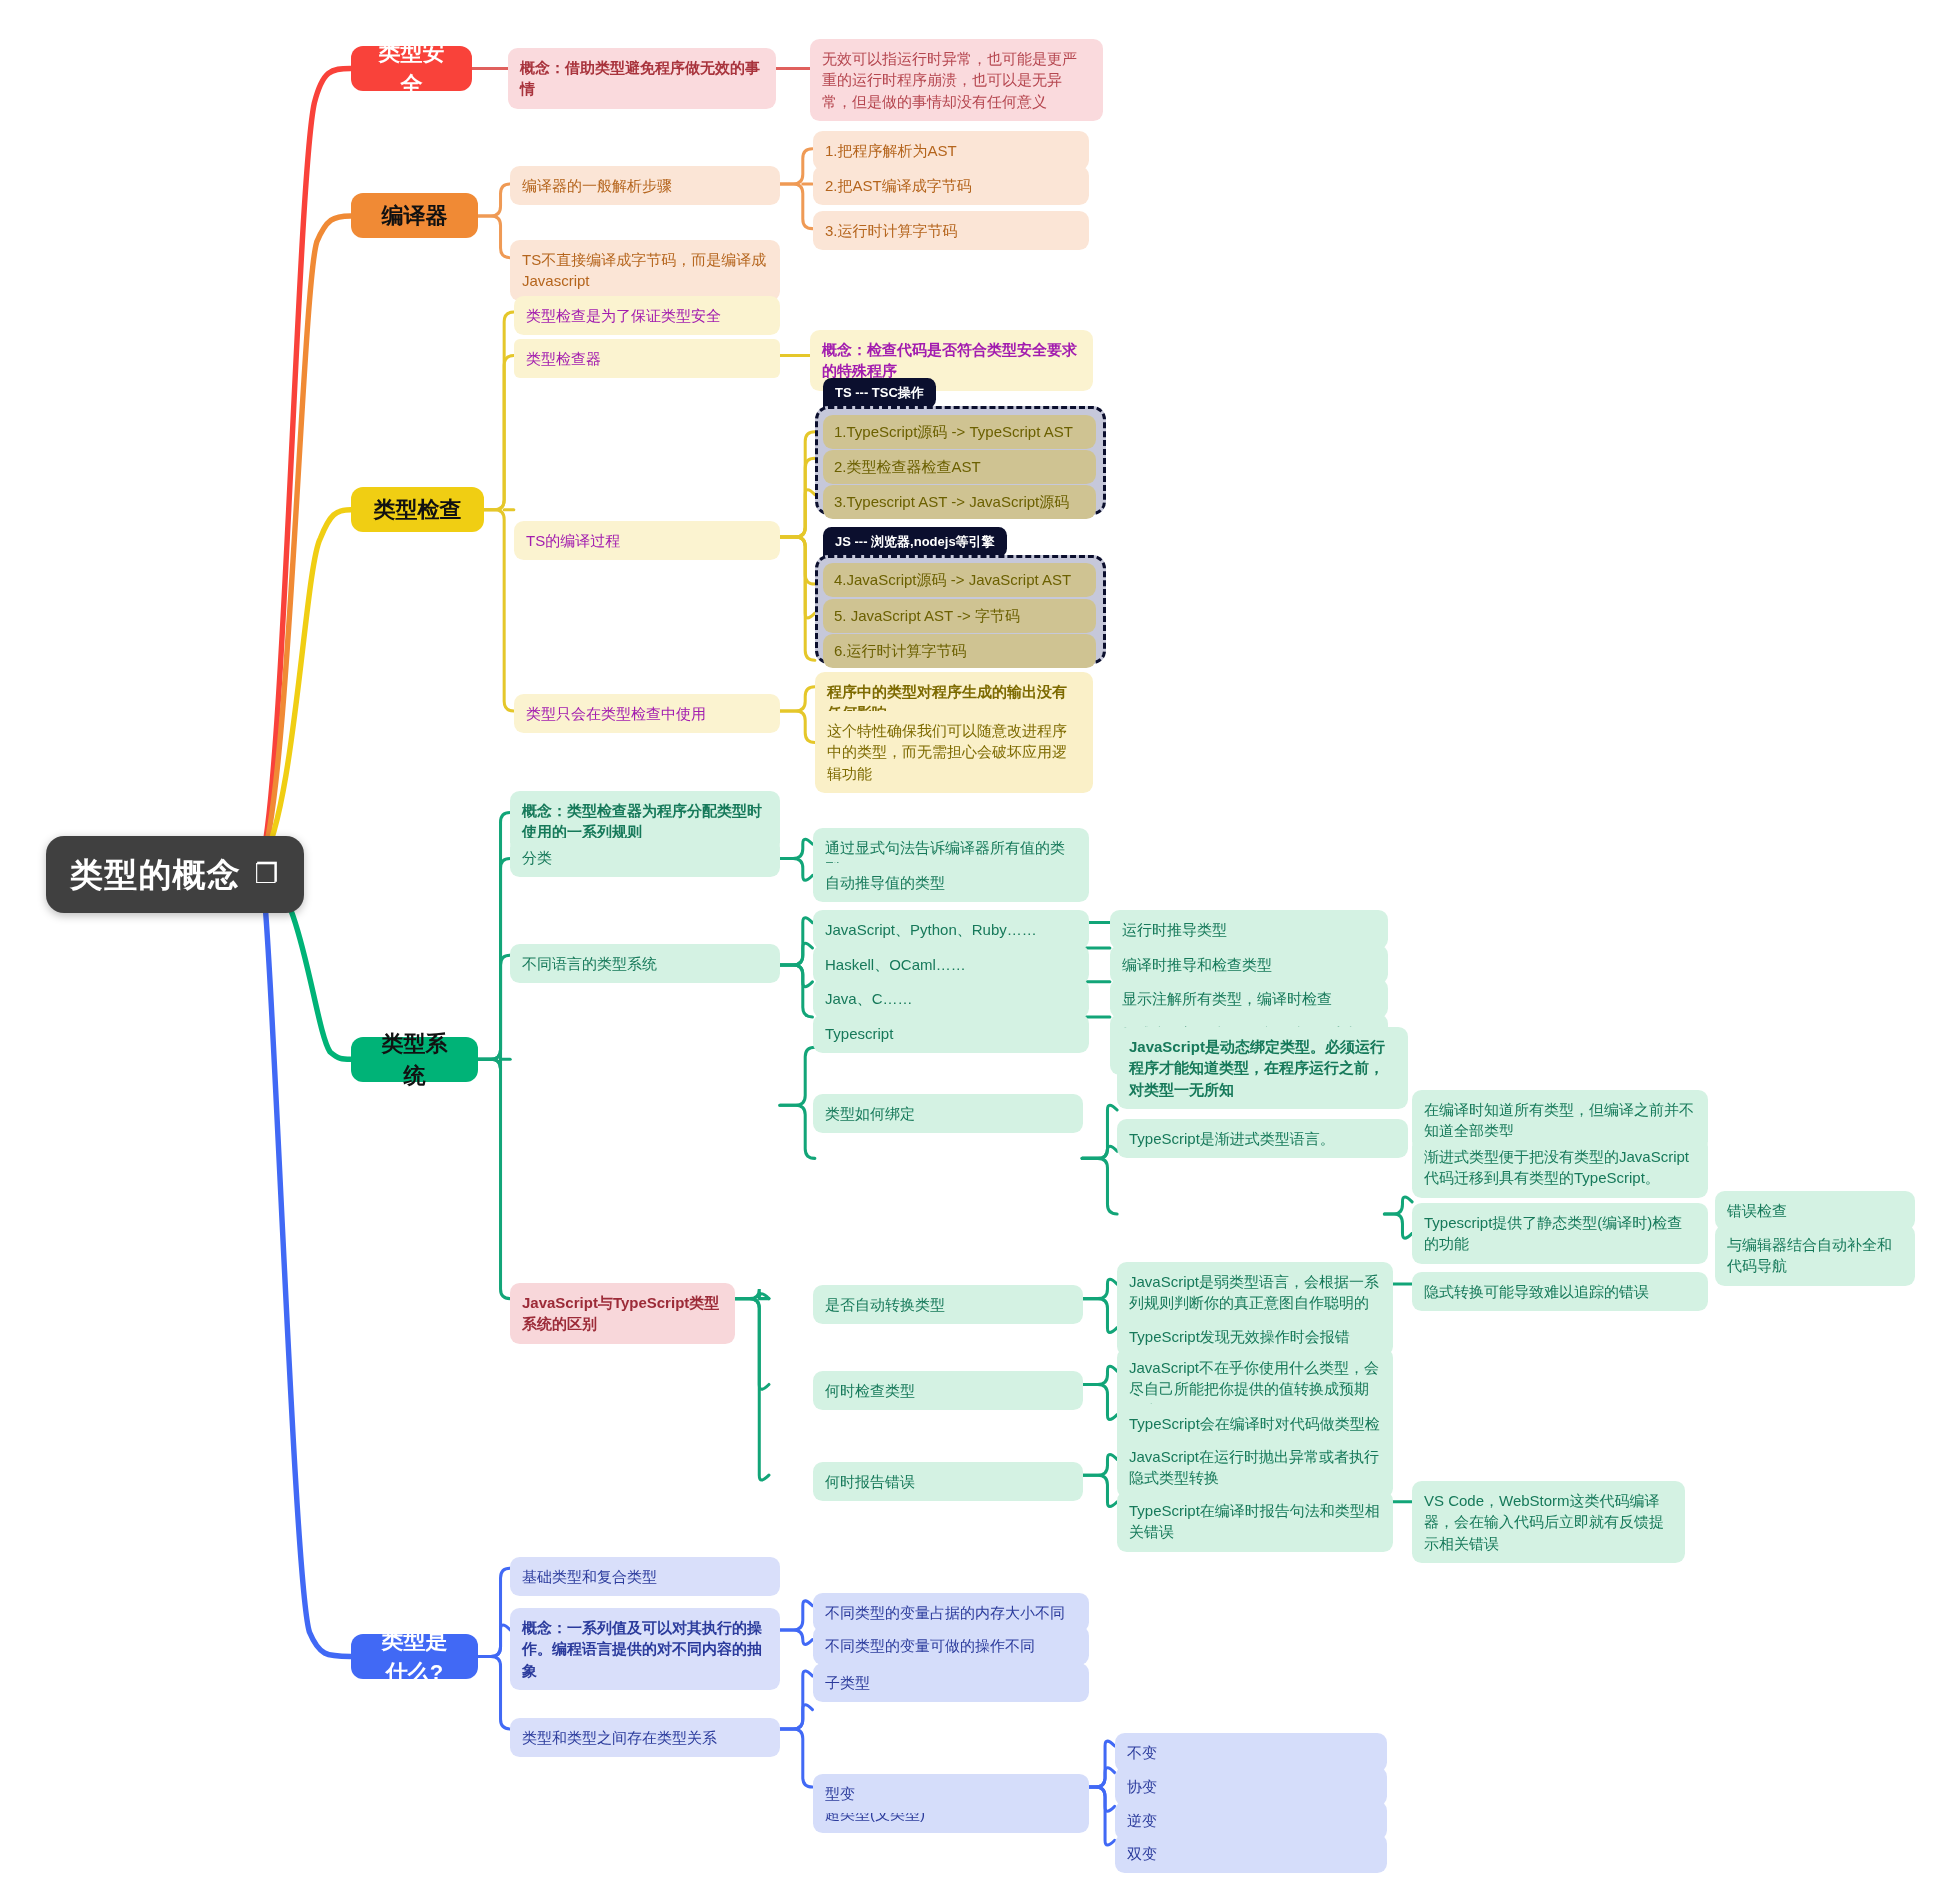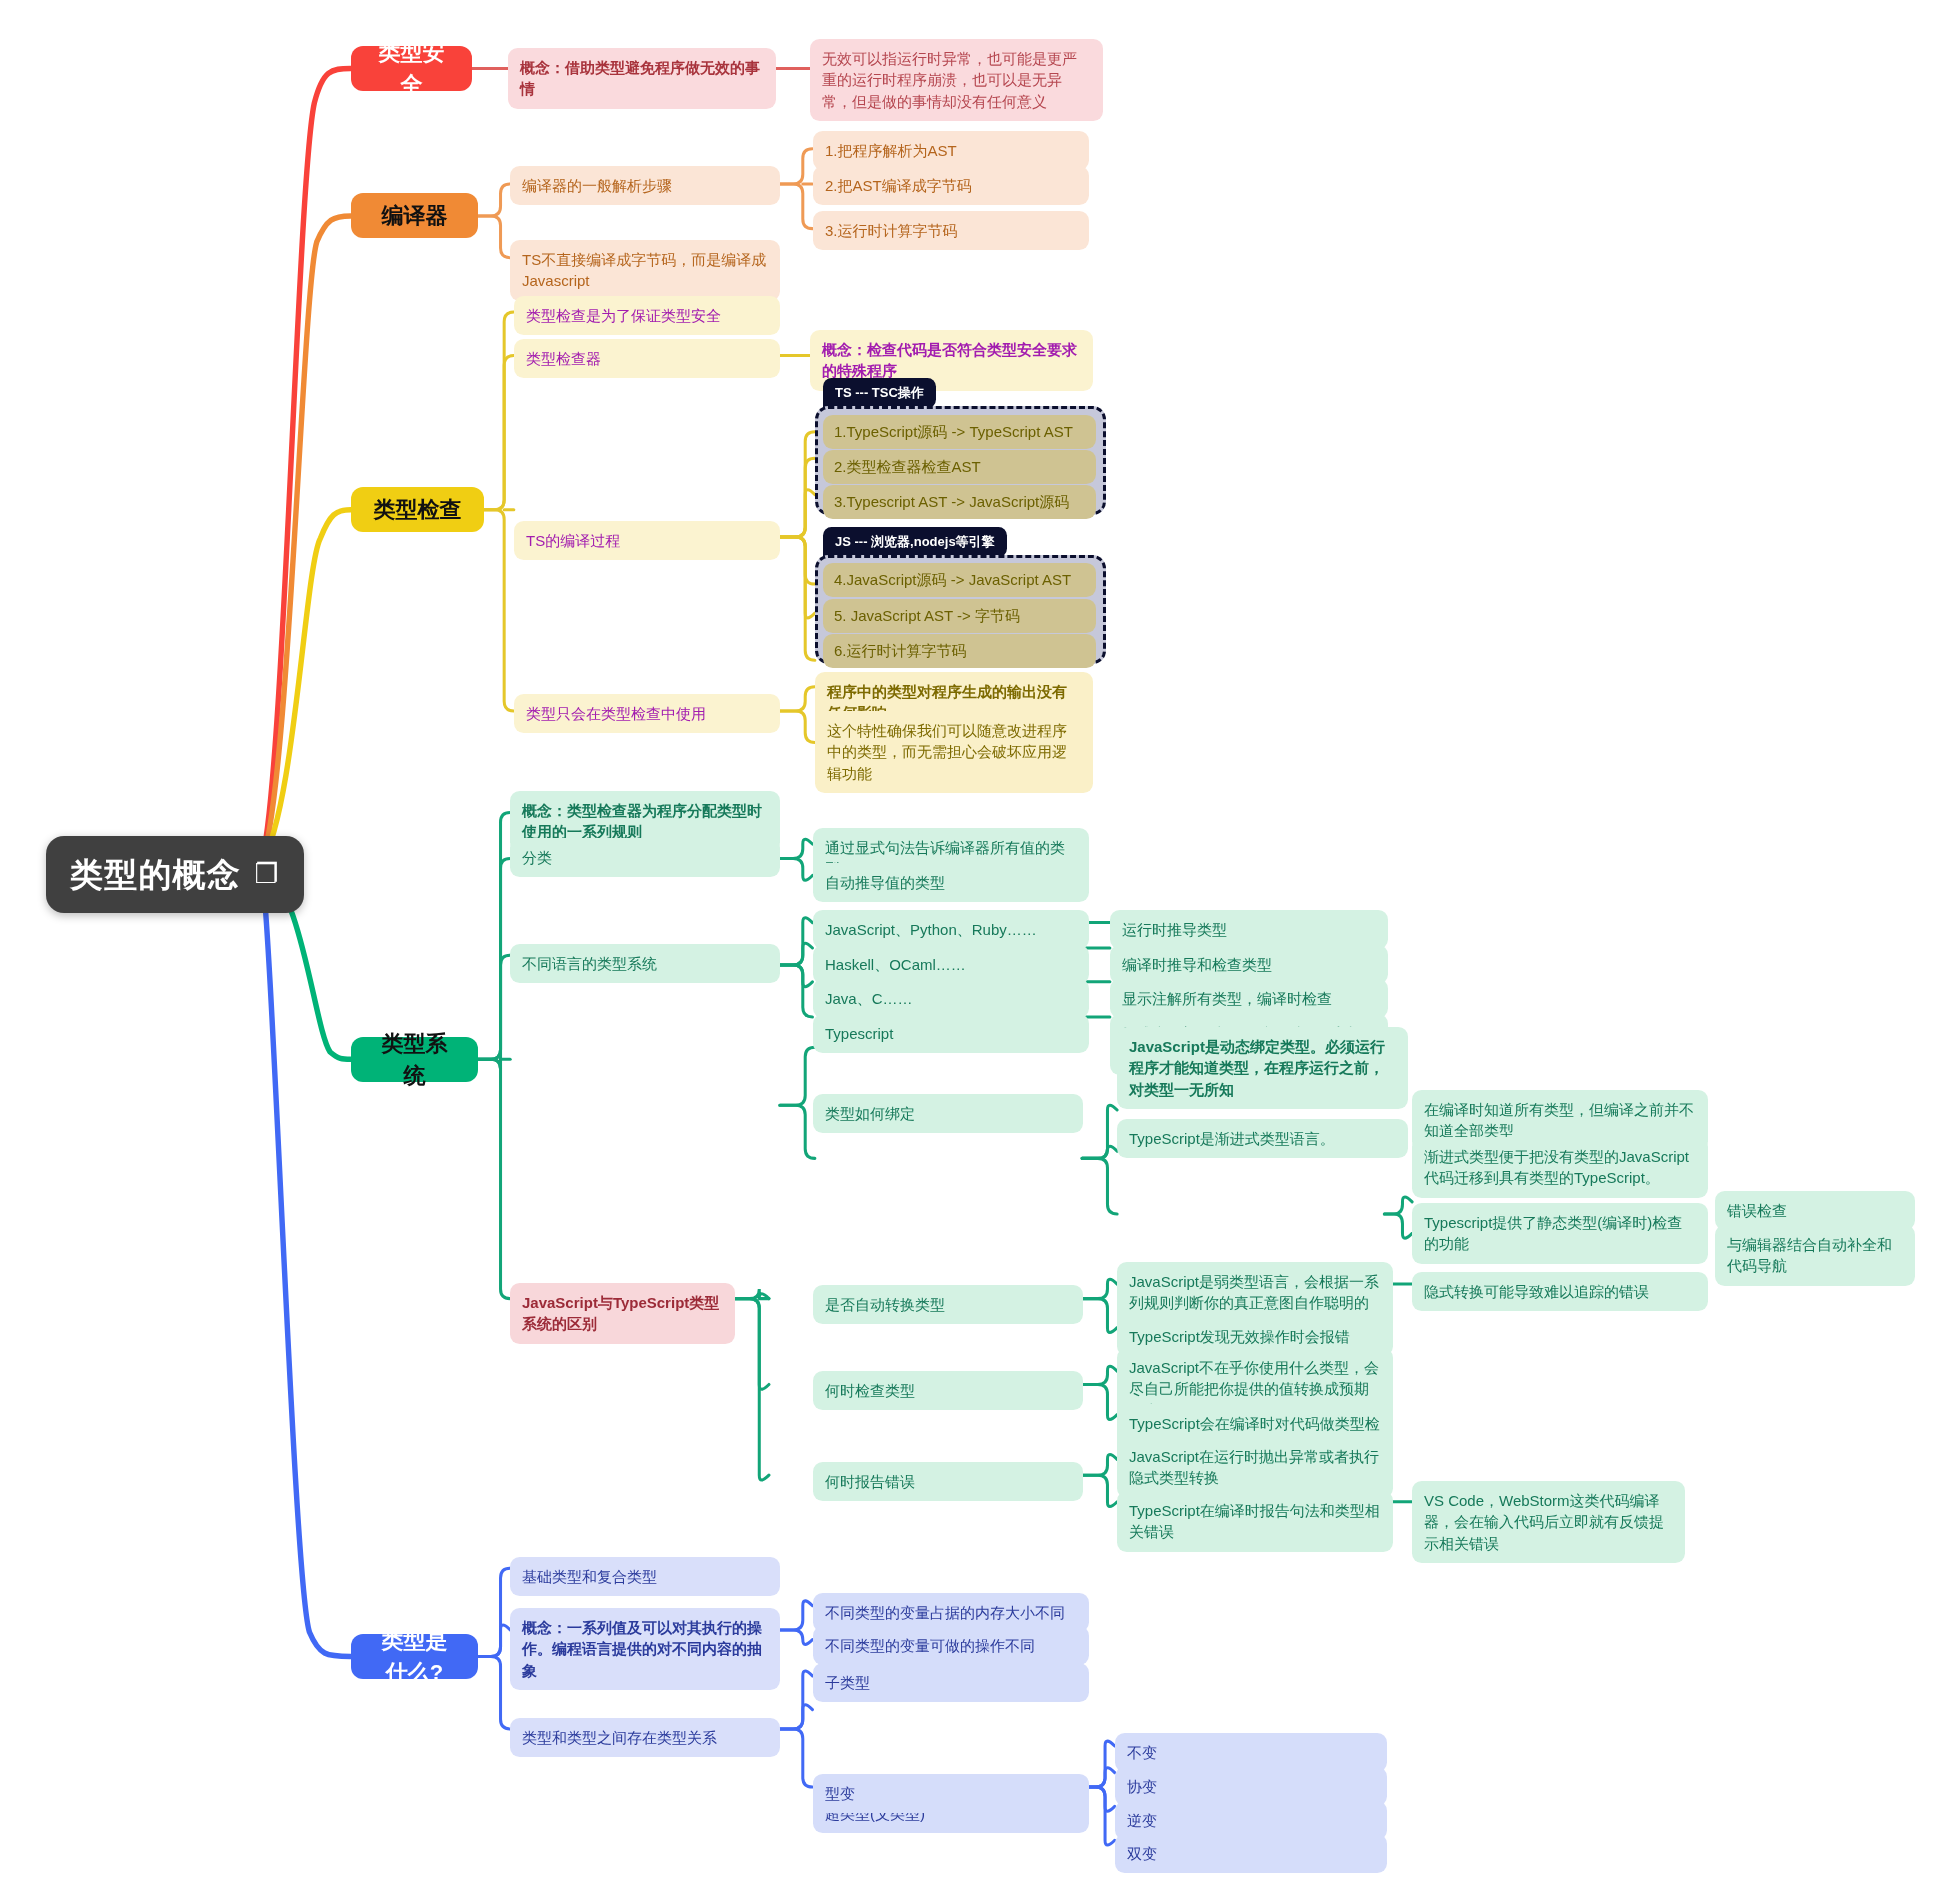--- a/index.html
+++ b/index.html
@@ -206,21 +206,21 @@
 <div class="node leaf or-1" style="left:813px; top:211px; width:276px;">
   <span class="txt">3.运行时计算字节码</span>
 </div>
 
 <div class="node branch b-check" style="left:351px; top:487px; width:133px; height:45px;">
   <span class="txt" style="text-align:center;">类型检查</span>
 </div>
 <div class="node leaf ye-1" style="left:514px; top:296px; width:266px;">
   <span class="txt">类型检查是为了保证类型安全</span>
 </div>
-<div class="node leaf ye-1" style="left:514px; top:339px; width:266px;">
+<div class="node leaf ye-1" style="left:514px; top:339px; width:266px;border-radius:6px;">
   <span class="txt">类型检查器</span>
 </div>
 <div class="node leaf b ye-1" style="left:810px; top:330px; width:283px;">
   <span class="txt">概念：检查代码是否符合类型安全要求的特殊程序</span>
 </div>
 <div class="node leaf ye-1" style="left:514px; top:521px; width:266px;">
   <span class="txt">TS的编译过程</span>
 </div>
 
 <div class="grouptag" style="left:823px; top:378px;">

